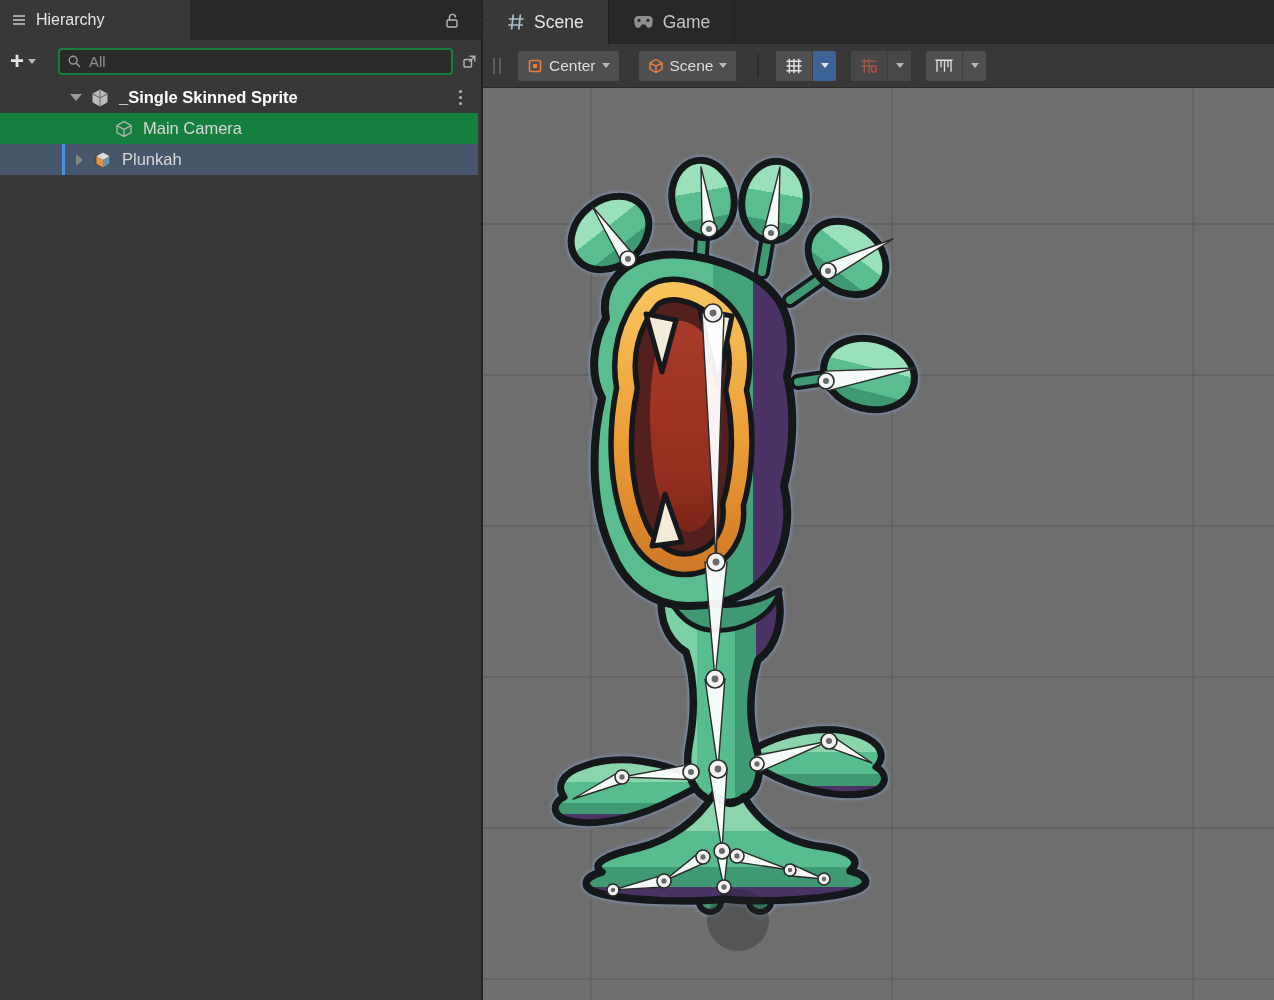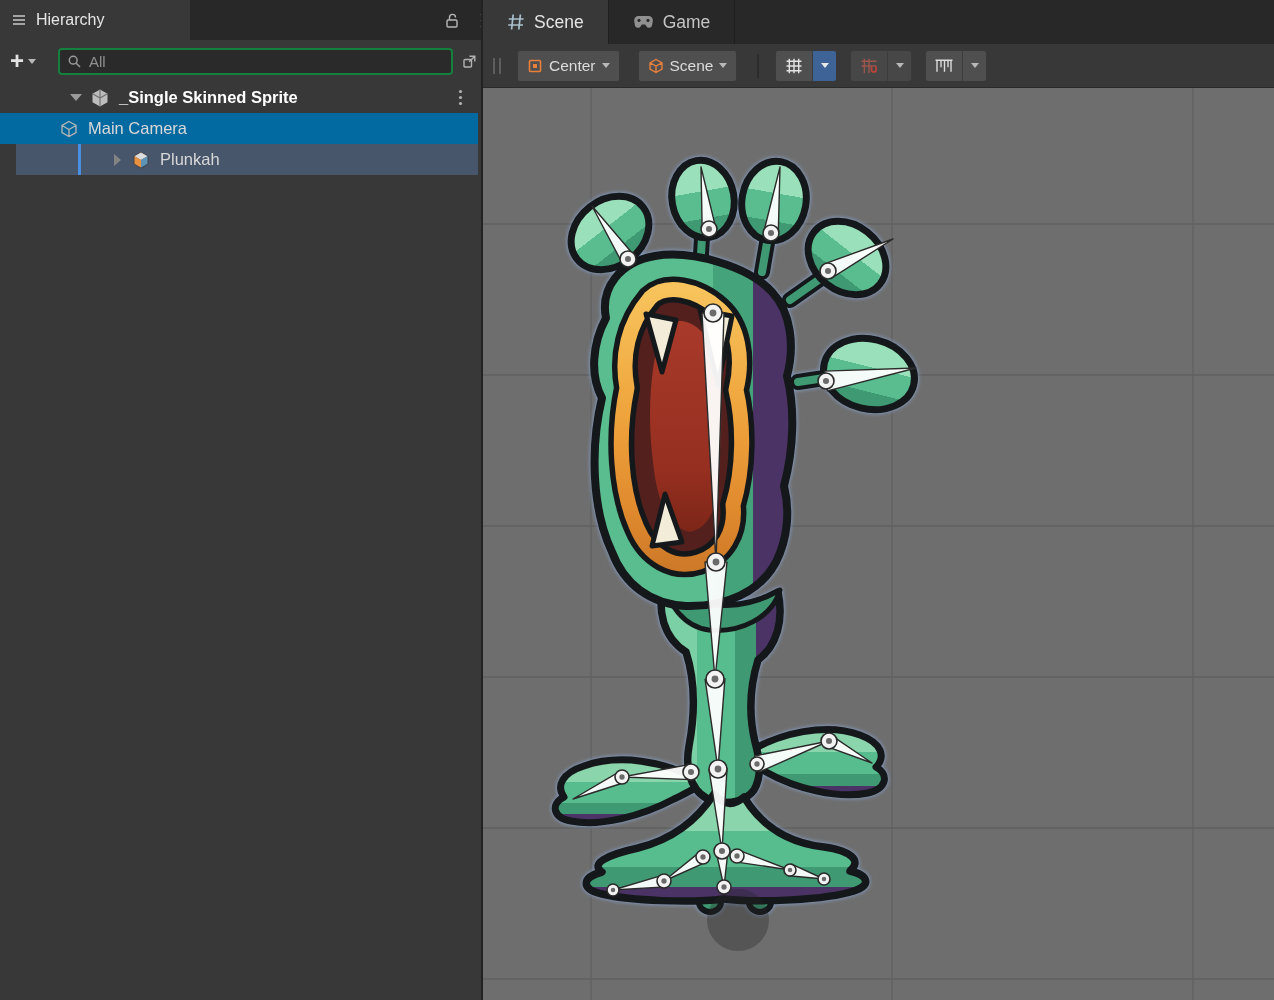--- a/index.html
+++ b/index.html
@@ -30,22 +30,22 @@
   .search-field input {
     flex:1; background:transparent; border:none; outline:none; color:#cfcfcf; font-size:15px;
     font-family:"Liberation Sans", sans-serif;
   }
   .search-field input::placeholder { color:#8f8f8f; }
   .popout-btn { width:32px; display:flex; justify-content:center; }
 
   .tree { position:absolute; top:82px; left:0; right:17px; }
   .tree-row { position:relative; display:flex; align-items:center; height:31px; font-size:16.5px; color:#d8d8d8; }
   .tree-row.root { padding-left:70px; color:#ffffff; font-weight:bold; }
-  .tree-row.child-noarrow { padding-left:59px; background:#0369a1; }
-  .tree-row.child-arrow { padding-left:98px;margin-left:16px; }
+  .tree-row.child-noarrow { padding-left:114px; background:#15803d; }
+  .tree-row.child-arrow { padding-left:76px; }
   .tree-row.selected { background:#47566b; }
   .row-icon { width:20px; height:20px; margin-right:9px; flex:0 0 auto; }
   .row-kebab { margin-left:auto; margin-right:15px; display:flex; }
   .sel-bar { position:absolute; left:62px; top:0; bottom:0; width:3px; background:#4a90e2; }
 
   .tri-down { width:0; height:0; border-left:6px solid transparent; border-right:6px solid transparent;
     border-top:7px solid #9a9a9a; margin-right:8px; flex:0 0 auto; }
   .tri-right { width:0; height:0; border-top:6px solid transparent; border-bottom:6px solid transparent;
     border-left:7px solid #848484; margin-right:10px; flex:0 0 auto; }
 

